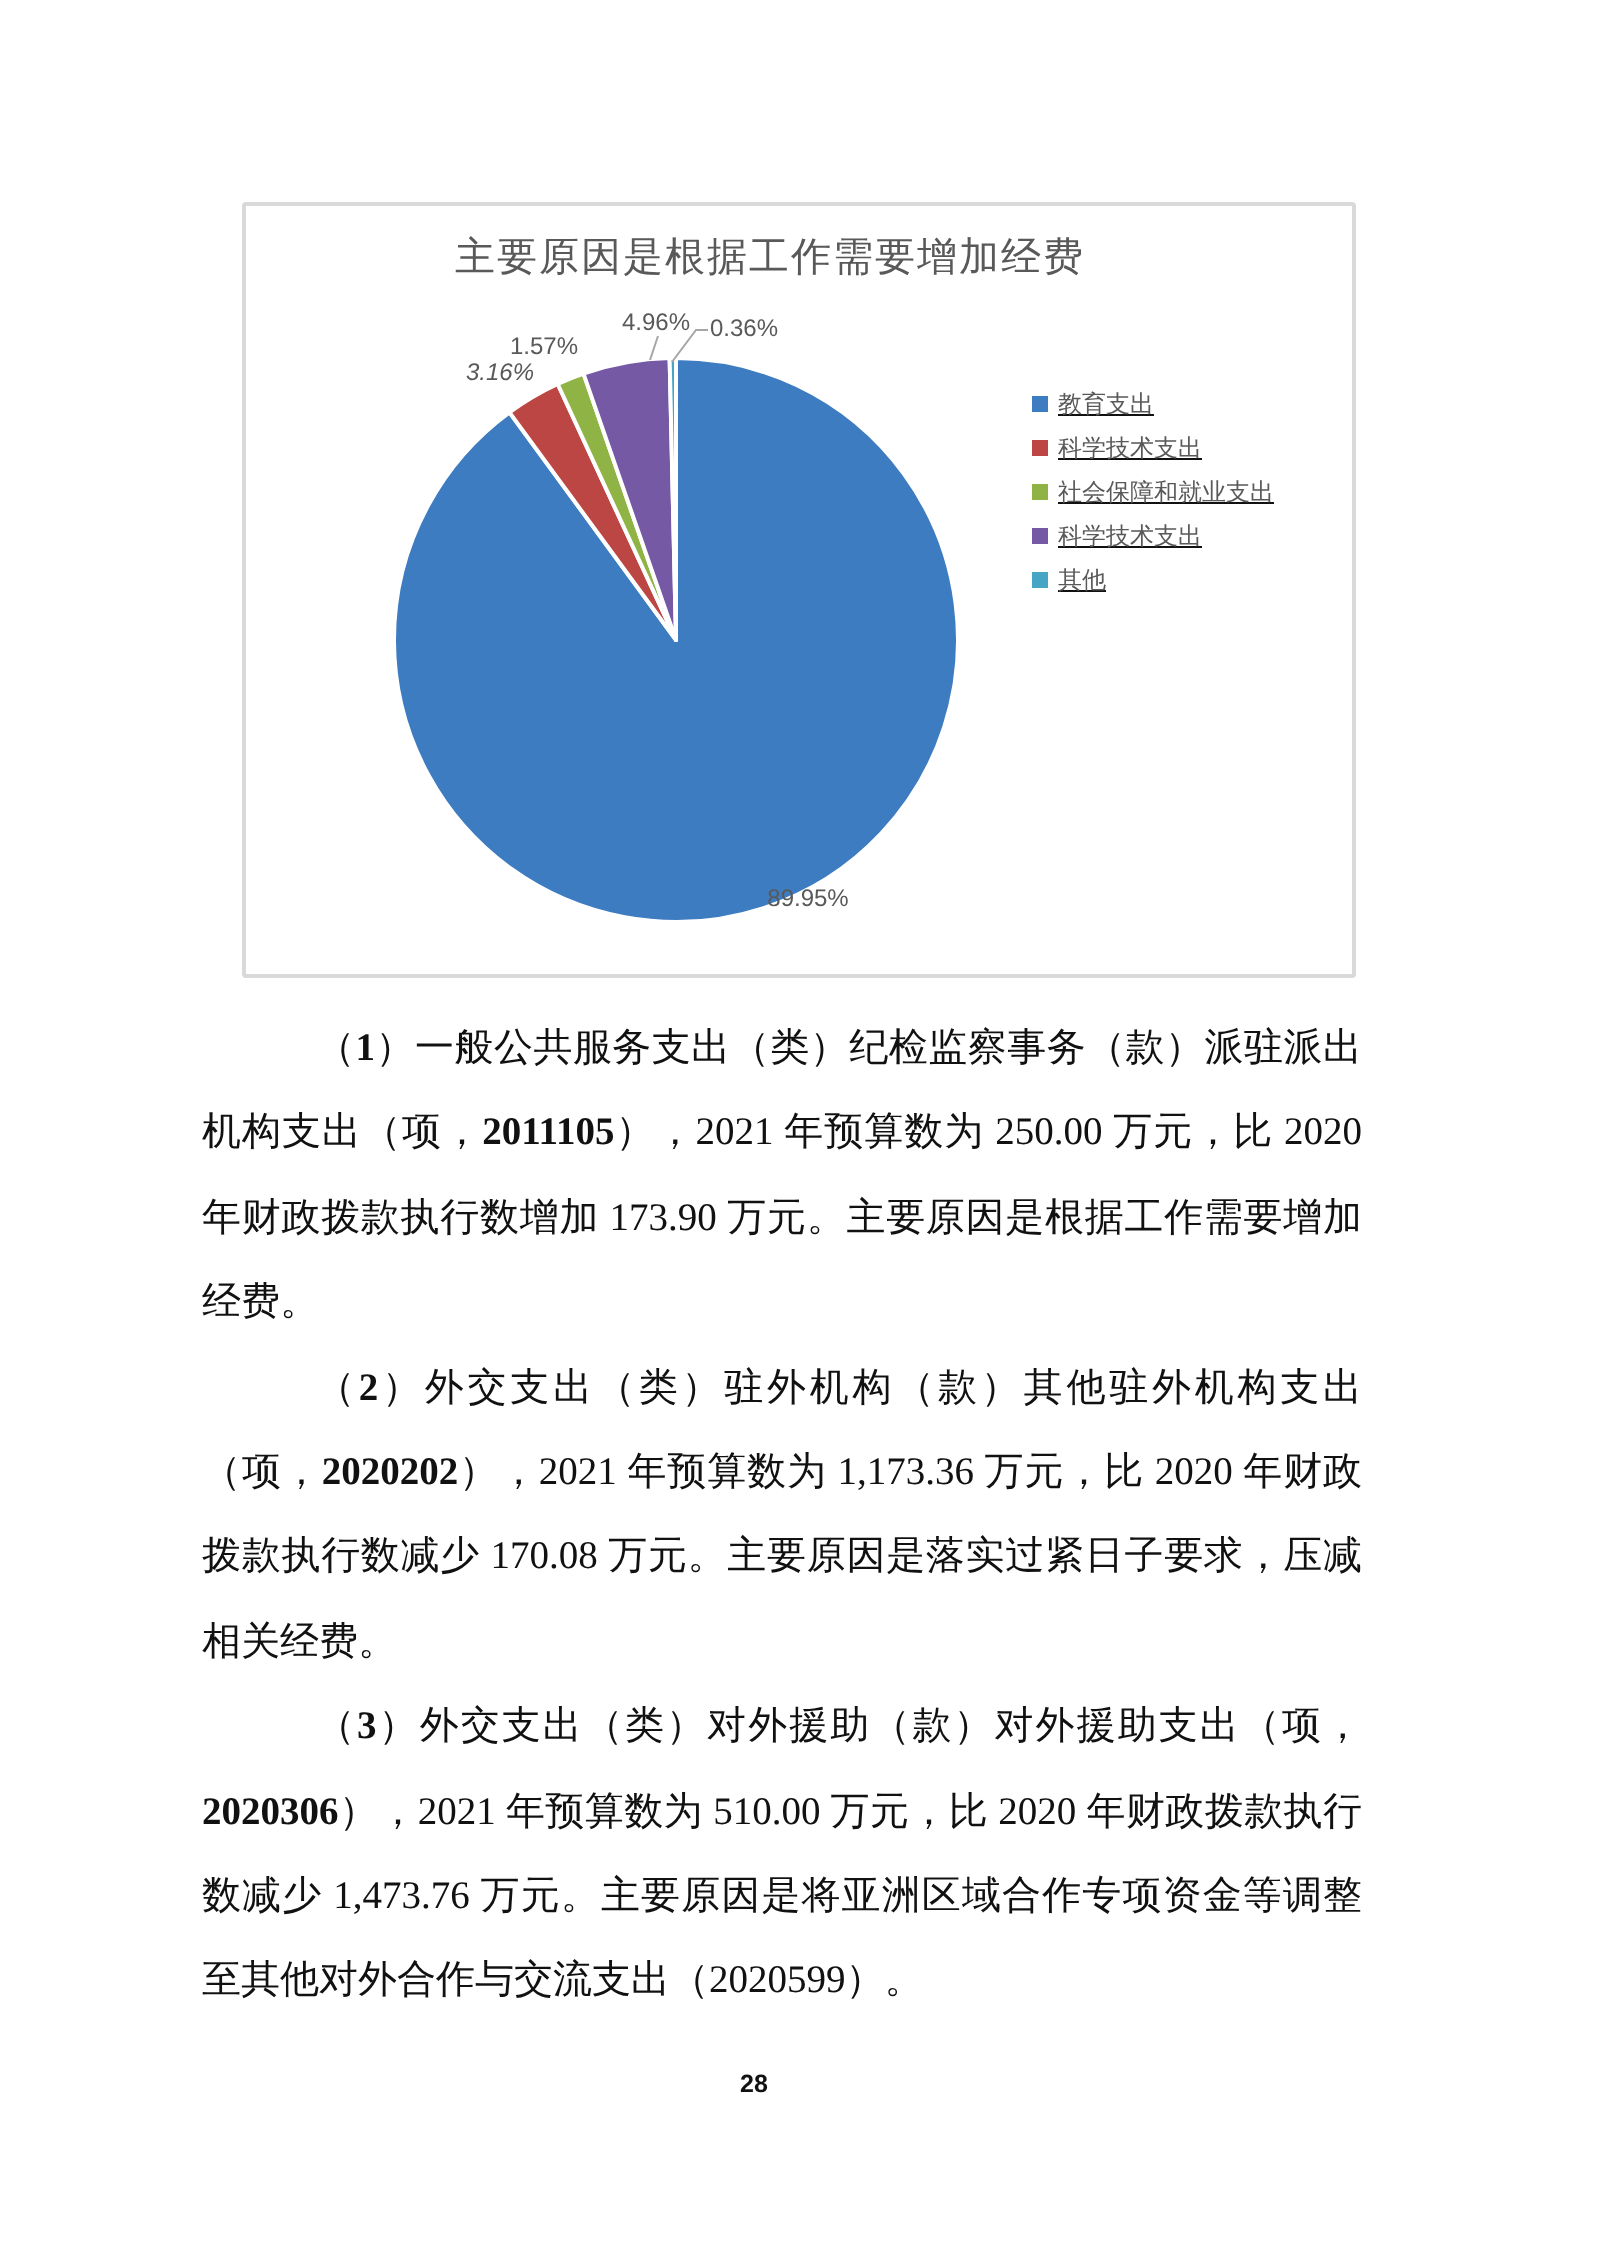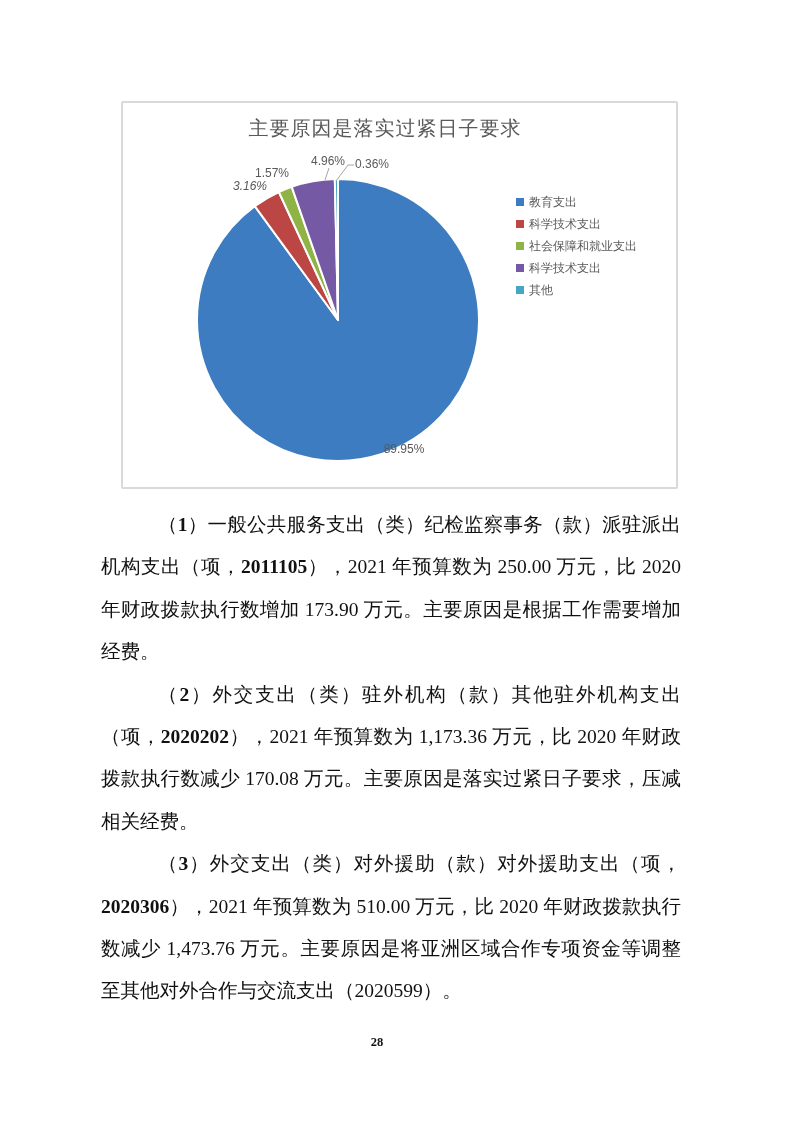--- a/index.html
+++ b/index.html
@@ -26,21 +26,21 @@
     font-size:20px;color:#595959;
     letter-spacing:1px;
   }
   .pie-svg{position:absolute;left:0;top:0;}
   .pct-label{
     position:absolute;transform:translate(-50%,-50%);
     font-family:"Liberation Sans","DejaVu Sans",sans-serif;
     font-size:12px;color:#595959;white-space:nowrap;
   }
   .legend{
-    position:absolute;left:393px;top:88px;margin:0;padding:0;list-style:none;
+    position:absolute;left:393px;top:88px;margin:0;padding:0;list-style:none;text-decoration:underline;
   }
   .legend li{
     height:22px;display:flex;align-items:center;
     font-size:12px;color:#595959;white-space:nowrap;
   }
   .legend .swatch{
     width:8px;height:8px;margin-right:5px;flex:0 0 auto;display:inline-block;
   }
   
   .doc{
@@ -52,30 +52,30 @@
     text-align:justify;
     text-justify:inter-ideograph;
   }
   .para.heading{text-indent:54px;text-align:left;}
   .para.body{text-indent:57px;}
   .para span.b{font-weight:bold;}
   .page-number{
     position:absolute;left:377px;top:1035px;
     transform:translateX(-50%);
     font-size:12.5px;font-weight:bold;color:#111;
-    font-family:Liberation Serif, serif;
+    font-family:Liberation Sans, sans-serif;
   }
 </style>
 </head>
 <body>
 
 <div class="page">
 
   <section class="chart-frame">
-    <div class="chart-title">主要原因是落实过紧日子要求</div>
+    <div class="chart-title">主要原因是根据工作需要增加经费</div>
 
     <svg class="pie-svg" id="pie-svg" width="553" height="384" viewBox="0 0 553 384">
         <path d="M 215 217 L 215.00 76.00 A 141 141 0 1 1 131.76 103.19 Z" fill="#3d7cc0" stroke="#ffffff" stroke-width="2" stroke-linejoin="round"></path>
         <path d="M 215 217 L 131.76 103.19 A 141 141 0 0 1 155.85 89.01 Z" fill="#bc4643" stroke="#ffffff" stroke-width="2" stroke-linejoin="round"></path>
         <path d="M 215 217 L 155.85 89.01 A 141 141 0 0 1 168.74 83.80 Z" fill="#8fb445" stroke="#ffffff" stroke-width="2" stroke-linejoin="round"></path>
         <path d="M 215 217 L 168.74 83.80 A 141 141 0 0 1 211.81 76.04 Z" fill="#7659a5" stroke="#ffffff" stroke-width="2" stroke-linejoin="round"></path>
         <path d="M 215 217 L 211.81 76.04 A 141 141 0 0 1 215.00 76.00 Z" fill="#45a5c5" stroke="#ffffff" stroke-width="2" stroke-linejoin="round"></path>
         <polyline points="206,65 202,77" fill="none" stroke="#a6a6a6" stroke-width="1"></polyline>
         <polyline points="231,62 225,62 213,78" fill="none" stroke="#a6a6a6" stroke-width="1"></polyline>
       </svg>

